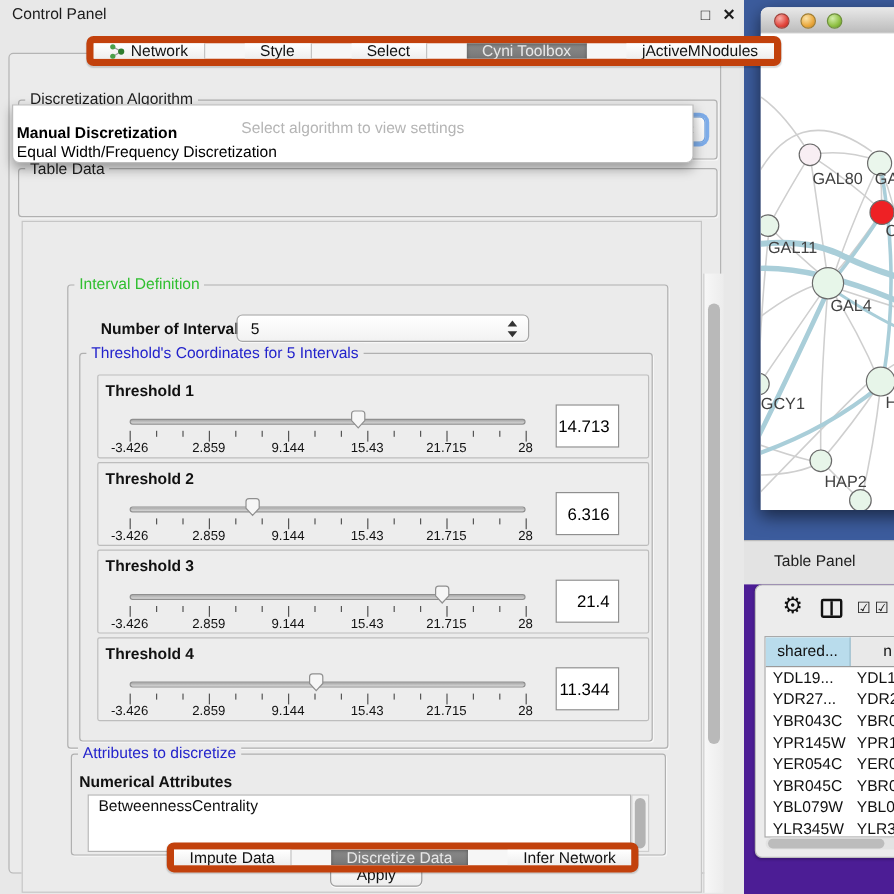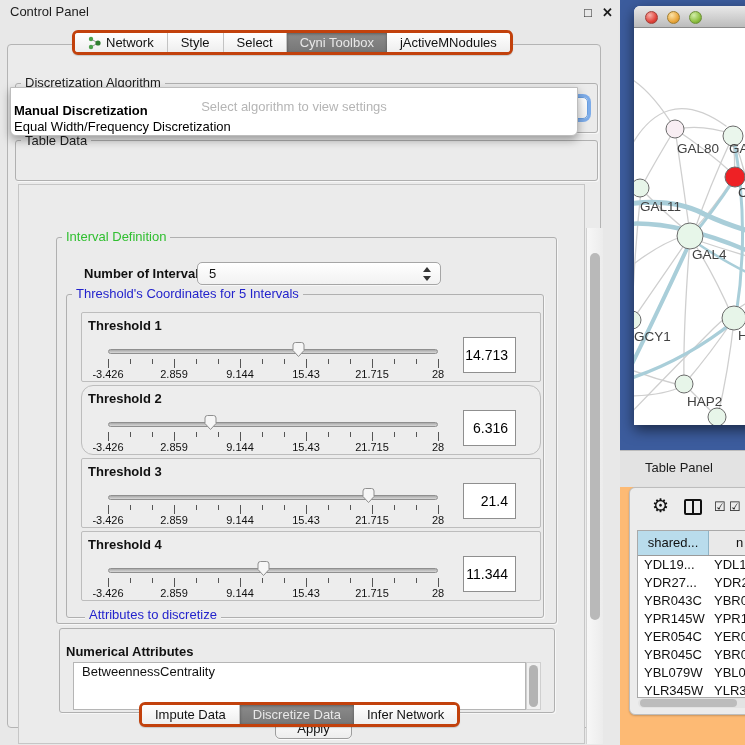--- a/index.html
+++ b/index.html
@@ -1,30 +1,30 @@
 <!DOCTYPE html>
 <html><head>
 <meta charset="utf-8">
 <style>
   * { margin:0; padding:0; box-sizing:border-box; }
   html,body { width:745px; height:745px; overflow:hidden; background:#e8e8e8;
               font-family:"Liberation Sans", sans-serif; }
-  #app { position:relative; width:745px; height:745px; background:#fdba74; }
+  #app { position:relative; width:745px; height:745px; background:#4c1d95; }
 
   
   #control-panel { position:absolute; left:0; top:0; width:620px; height:745px; background:#e8e8e8; }
   .cp-title { position:absolute; left:10px; top:4px; font-size:13px; color:#1c1c1c; }
   .cp-icon { position:absolute; top:5px; font-size:13px; color:#1c1c1c; cursor:default; }
   #float-ic { left:584px; }
   #close-ic { left:602px; font-weight:bold; }
 
   
-  .seg { position:absolute; display:inline-flex; height:25px; border:3px solid #c2410c;
+  .seg { position:absolute; display:inline-flex; height:25px; border:6px solid #c2410c;
          border-radius:6px; overflow:hidden; background:#f6f6f6;
-         box-shadow:0 1px 1px rgba(0,0,0,.15); z-index:30; }
+         box-shadow:0 1px 1px rgba(0,0,0,.15); z-index:30;gap:33px; }
   .seg .tab { display:flex; align-items:center; gap:5px; padding:0 13px; font-size:13px;
               color:#111; background:linear-gradient(#ffffff,#eeeeee);
               border-right:1px solid #c3c3c3; white-space:nowrap; cursor:default; }
   .seg .tab:last-child { border-right:none; }
   .seg .tab.sel { background:linear-gradient(#8b8b8b,#777777); color:#e8e8e8;
                   box-shadow:inset 0 1px 3px rgba(0,0,0,.35); border-right:none; }
   #top-tabs { left:72px; top:30px; }
   #bottom-tabs { left:139px; top:702px; }
 
   .content-panel { position:absolute; left:7px; top:44px; width:594px; height:684px;
@@ -232,21 +232,21 @@
               <i class="tick minor" style="left: 312px;"></i>
               <i class="tick minor" style="left: 334px;"></i>
               <i class="tick major" style="left: 356px;"></i>
               <span class="tlab" style="left: 26px;">-3.426</span>
               <span class="tlab" style="left: 92px;">2.859</span>
               <span class="tlab" style="left: 158px;">9.144</span>
               <span class="tlab" style="left: 224px;">15.43</span>
               <span class="tlab" style="left: 290px;">21.715</span>
               <span class="tlab" style="left: 356px;">28</span>
             </div>
-            <div class="thr" style="top: 200px; border-radius: 12px;">
+            <div class="thr" style="top: 200px;">
     <span class="lbl">Threshold 2</span>
     <div class="track"></div>
     <svg class="thumbp" width="15" height="17" viewBox="0 0 15 17" style="left: 120.799px;">
       <path d="M2 4 Q2 1.5 4.5 1.5 L10.5 1.5 Q13 1.5 13 4 L13 9.5 L7.5 15.5 L2 9.5 Z" fill="#f6f6f6" stroke="#8f8f8f" stroke-width="1"></path>
     </svg>
     <span class="val">6.316</span>
   <i class="tick major" style="left: 26px;"></i>
               <i class="tick minor" style="left: 48px;"></i>
               <i class="tick minor" style="left: 70px;"></i>
               <i class="tick major" style="left: 92px;"></i>
@@ -325,21 +325,21 @@
               <span class="tlab" style="left: 26px;">-3.426</span>
               <span class="tlab" style="left: 92px;">2.859</span>
               <span class="tlab" style="left: 158px;">9.144</span>
               <span class="tlab" style="left: 224px;">15.43</span>
               <span class="tlab" style="left: 290px;">21.715</span>
               <span class="tlab" style="left: 356px;">28</span>
             </div>
           </div>
 
         <div class="grp" style="left:40px; top:443px; width:496px; height:85px;"></div>
-        <span class="grp-title t-blue" style="left:46px; top:422px;margin-left:20px;">Attributes to discretize</span>
+        <span class="grp-title t-blue" style="left:46px; top:435px;">Attributes to discretize</span>
         <span style="position:absolute; left:47px; top:459px; font-size:13px; font-weight:bold; color:#111;">Numerical Attributes</span>
         <div class="listbox" style="left:54px; top:477px;" id="attr-list">
             <div>BetweennessCentrality</div>
           </div>
         <div class="list-scroll" style="left:507px; top:477px;">
           <div class="thumb"></div>
         </div>
 
         <button class="btn" style="left:256px; top:532px; width:77px; height:22px;">Apply</button>
       </div>

